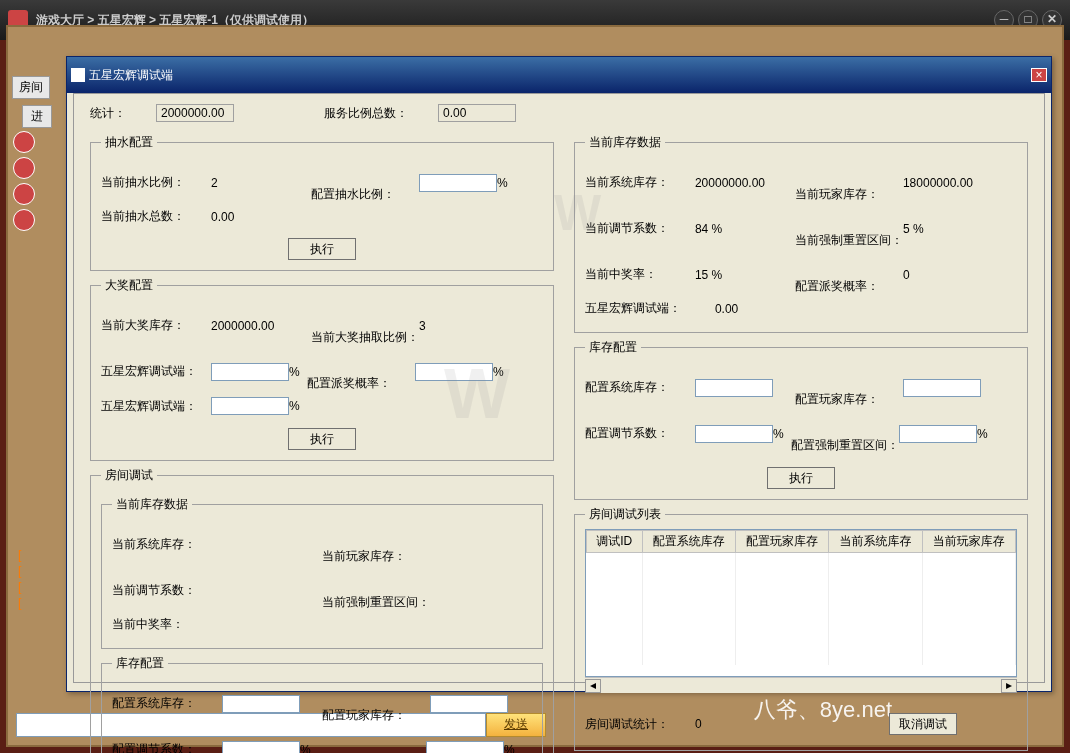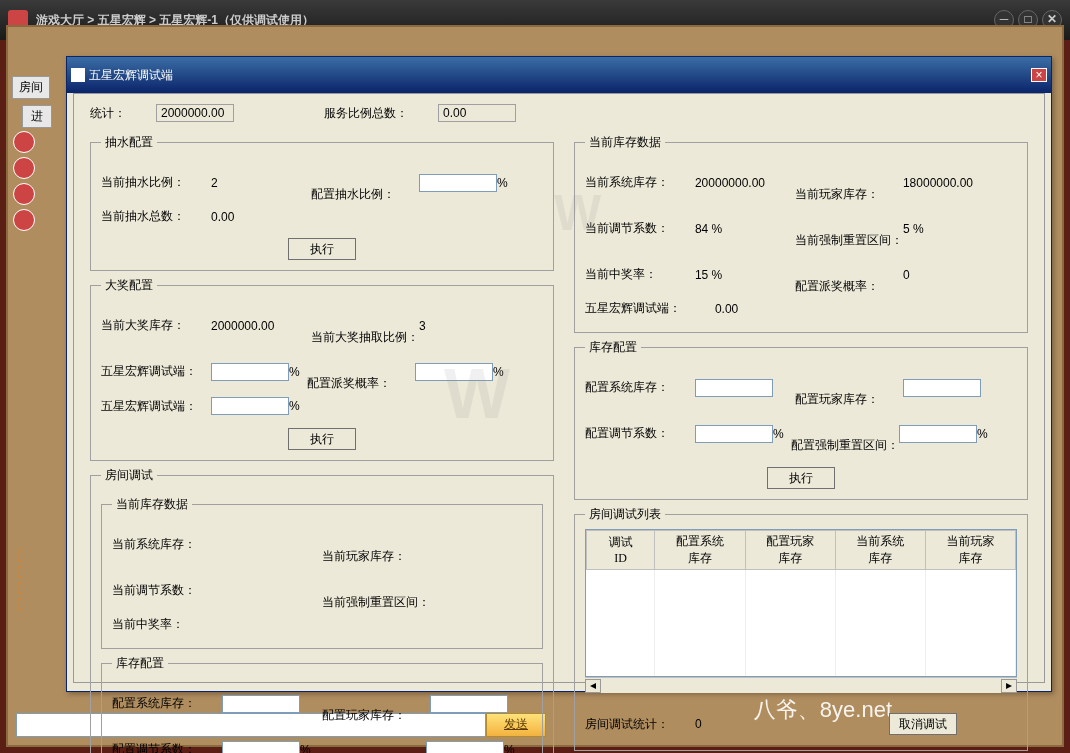--- a/index.html
+++ b/index.html
@@ -46,21 +46,21 @@
 
 .kv-row { display: flex; align-items: center; margin: 5px 0; }
 .kv-row .k { width: 110px; }
 .kv-row .v { width: 100px; }
 .kv-row .k2 { width: 108px; margin-top: 24px; }
 
 .exec-center { text-align: center; margin-top: 13px; }
 
 .table-wrap { border: 1px solid #7f9db9; background: #fff; height: 148px; overflow: auto; position: relative; }
 .table-wrap table { width: 100%; border-collapse: collapse; }
-.table-wrap th { background: #ece9d8; border: 1px solid #c0c0c0; padding: 2px 20px; font-weight: normal; height: 18px; font-family: Liberation Serif, serif; }
+.table-wrap th { background: #ece9d8; border: 1px solid #c0c0c0; padding: 2px 8px; font-weight: normal; height: 18px; }
 .table-wrap td { border-right: 1px solid #eee; height: 16px; }
 .hscroll { height: 16px; background: #ece9d8; border-top: 1px solid #c0c0c0; display: flex; align-items: center; }
 .hscroll .arrow { width: 16px; height: 14px; background: #ece9d8; border: 1px solid #999; text-align: center; line-height: 10px; cursor: pointer; }
 .hscroll .track { flex: 1; }
 
 .bottom-bar { position: absolute; left: 8px; bottom: 8px; width: 530px; height: 24px; display: flex; }
 .bottom-input { flex: 1; background: #fff; border: 1px solid #7f9db9; }
 .send-btn { width: 60px; background: linear-gradient(#ffe27a,#f3b23e); border: 1px solid #b38a2e; color: #5a3a00; text-align: center; line-height: 20px; cursor: pointer; text-decoration: underline; }
 
 .watermark { position: absolute; right: 170px; bottom: 20px; color: #fff; font-size: 22px; font-family: sans-serif; opacity: .9; }

